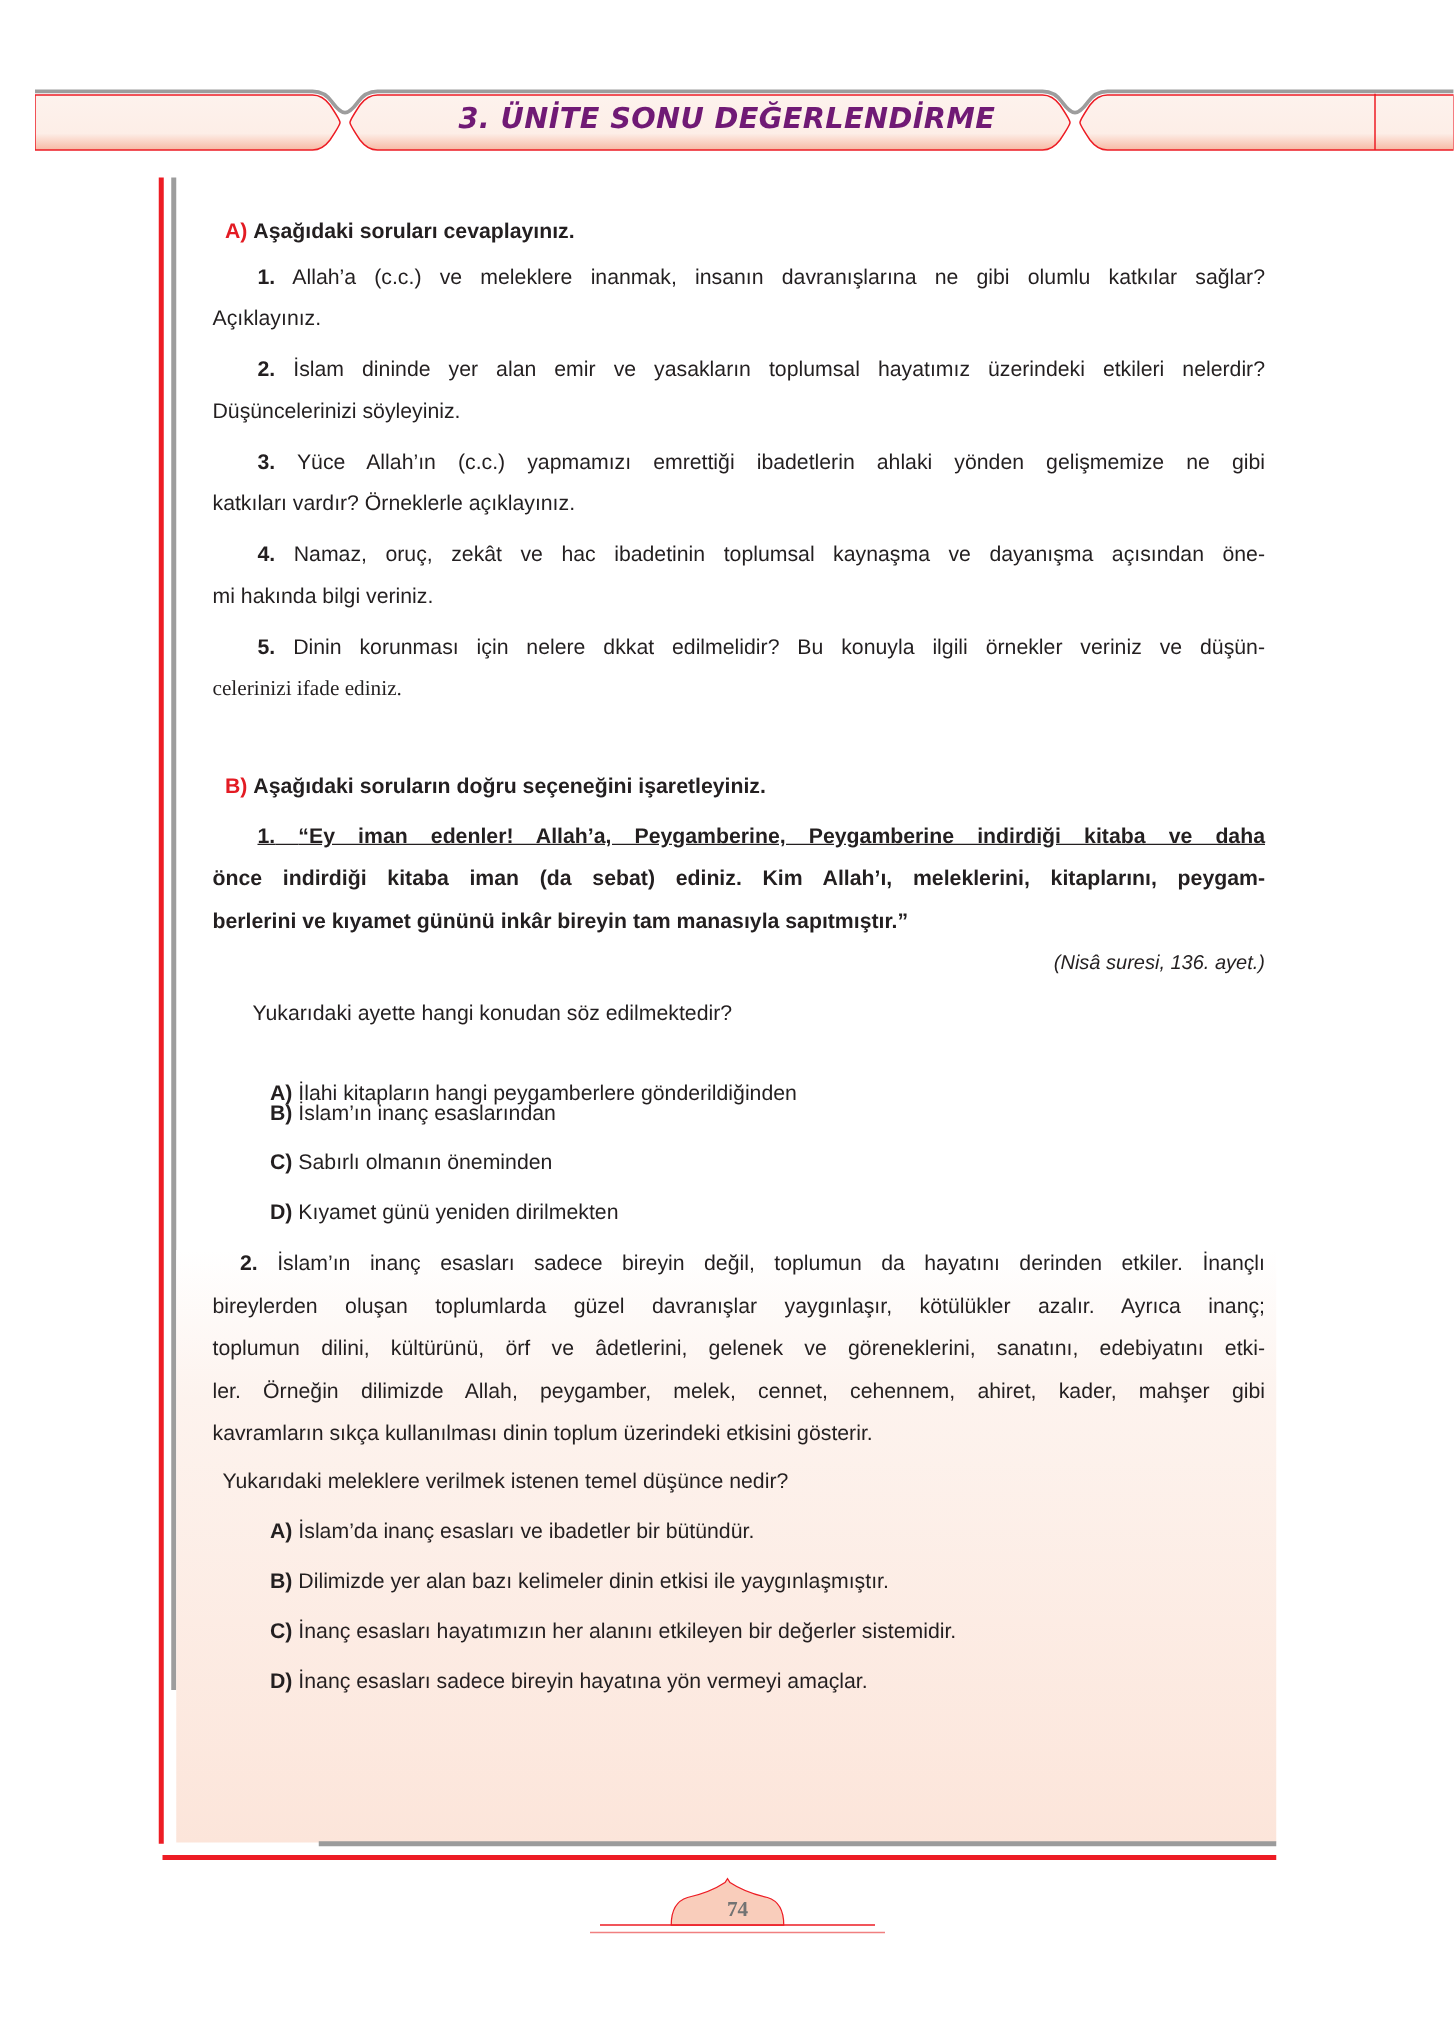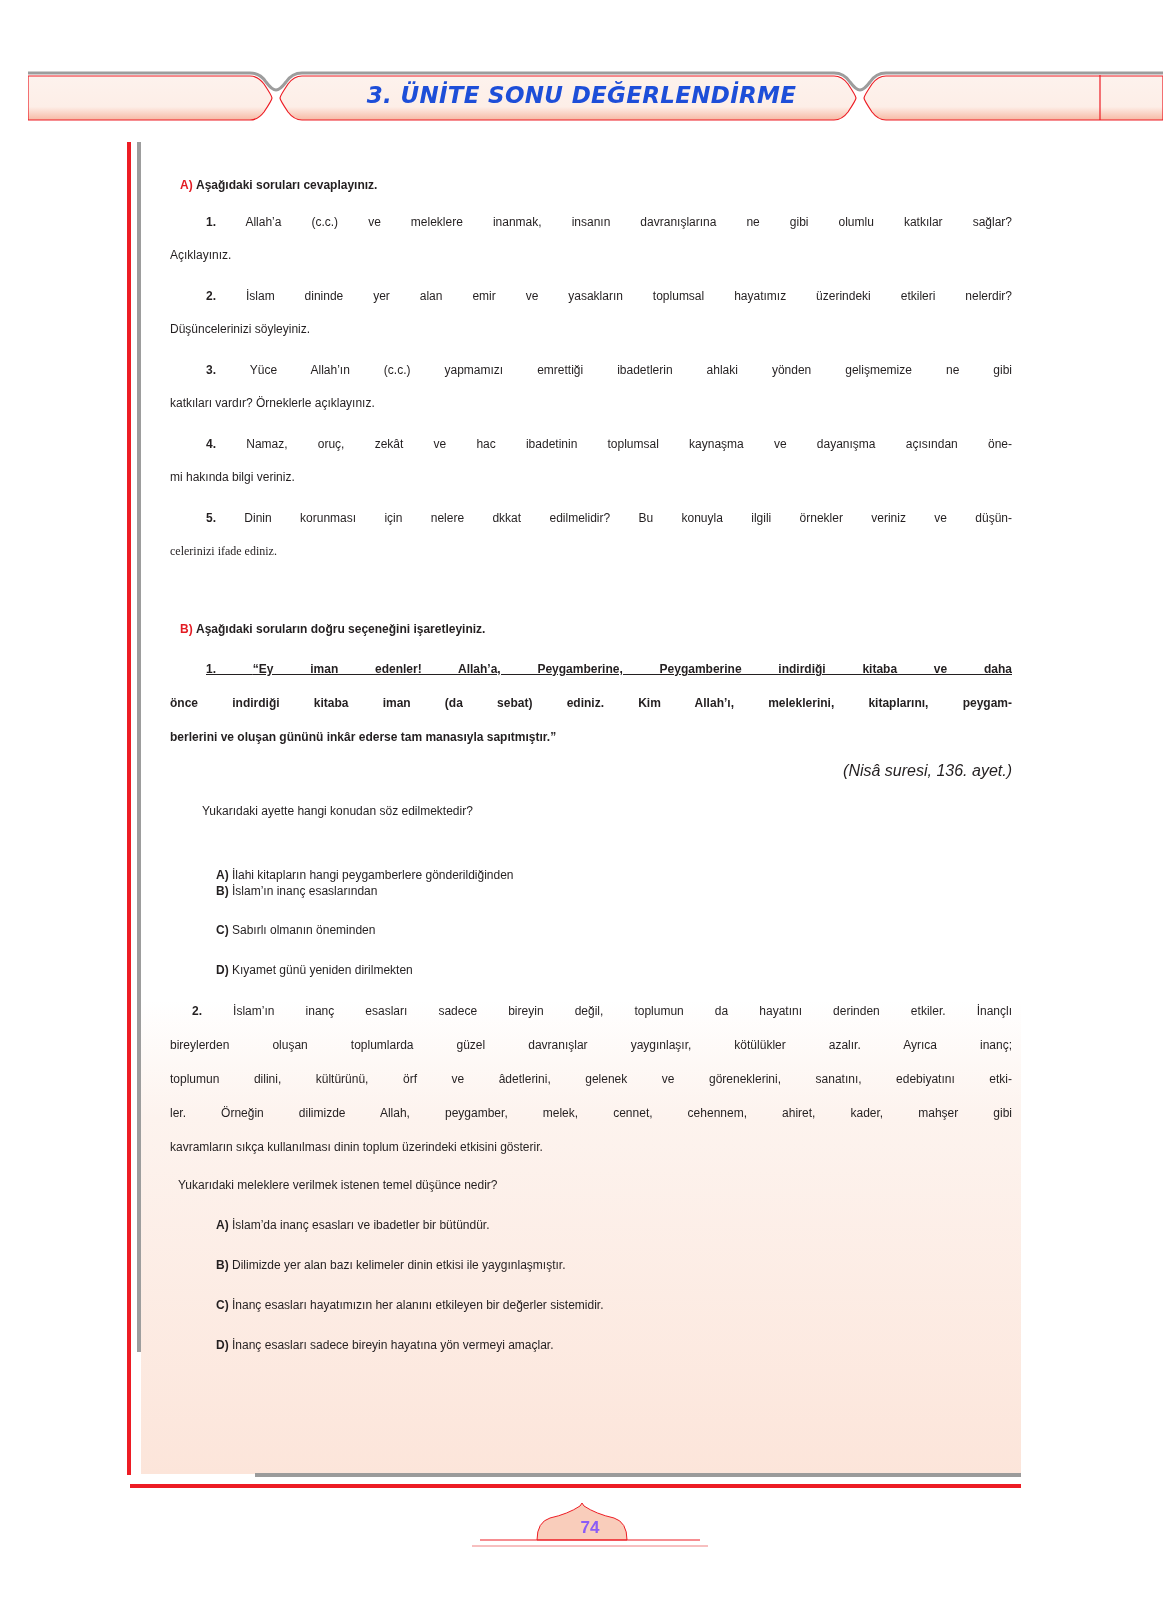--- a/index.html
+++ b/index.html
@@ -5,48 +5,48 @@
     html, body { margin: 0; padding: 0; background: #ffffff; }
     body {
       width: 1163px; height: 1616px; position: relative; overflow: hidden;
       font-family: "Liberation Sans", sans-serif; color: #231f20;
     }
     .header-band { position: absolute; left: 28px; top: 70px; width: 1135px; height: 56px; }
     .header-band svg { position: absolute; left: 0; top: 0; }
     .header-title {
       position: absolute; left: 0; right: 0; top: 82px; text-align: center;
       font-family: "DejaVu Sans", sans-serif; font-weight: bold; font-style: italic;
-      font-size: 23px; color: #1d4ed8; letter-spacing: 0.3px;
+      font-size: 23px; color: #701a75; letter-spacing: 0.3px;
     }
 
     .bar-red { position: absolute; left: 127px; top: 142px; width: 4px; height: 1333px; background: #ed1c24; }
     .bar-gray { position: absolute; left: 137px; top: 142px; width: 4px; height: 1210px; background: #9d9d9d; }
 
     .pink-box {
       position: absolute; left: 141px; top: 1000px; width: 880px; height: 474px;
       background: linear-gradient(to bottom, #ffffff 0%, #fdf3ee 25%, #fce5da 100%);
     }
     .bottom-gray { position: absolute; left: 255px; top: 1473px; width: 766px; height: 4px; background: #9b9b9b; }
     .bottom-red { position: absolute; left: 130px; top: 1484px; width: 891px; height: 4px; background: #ed1c24; }
 
     .content { position: absolute; left: 170px; top: 0; width: 842px; }
-    .line { position: absolute; font-size: 12px; line-height: 22px; white-space: nowrap; }
+    .line { position: absolute; font-size: 17px; line-height: 22px; white-space: nowrap; }
     .just { text-align: justify; text-align-last: justify; width: 842px; white-space: normal; }
     .sec-letter { color: #e31b23; font-weight: bold; }
     .sec-title { font-weight: bold; }
     .qnum { font-weight: bold; }
     .bold { font-weight: bold; }
     .ital { font-style: italic; }
     .right { text-align: right; width: 842px; }
     .opt-letter { font-weight: bold; }
 
     .page-num-wrap { position: absolute; left: 470px; top: 1500px; width: 240px; height: 50px; }
     .page-num {
       position: absolute; left: 0; right: 0; top: 18px; text-align: center;
-      font-family: Liberation Sans, sans-serif; font-weight: bold; font-size: 17px; color: #8b5cf6;
+      font-family: Liberation Serif, serif; font-weight: bold; font-size: 17px; color: #737373;
     }
   </style>
 </head>
 <body>
 
 <div class="header-band">
   <svg width="1135" height="56" viewBox="0 0 1135 56">
     <defs>
       <linearGradient id="hg" x1="0" y1="0" x2="0" y2="1">
         <stop offset="0" stop-color="#fdf2ed"></stop>
@@ -108,21 +108,21 @@
 
   <div class="line" style="top:618px; left:10px;">
     <span class="sec-letter">B)</span>
     <span class="sec-title">Aşağıdaki soruların doğru seçeneğini işaretleyiniz.</span>
   </div>
 
   <div class="line just bold" style="top:658px; left:0; padding-left:36px; width:806px;text-decoration:underline;">
     <span>1.</span> <span>“Ey iman edenler! Allah’a, Peygamberine, Peygamberine indirdiği kitaba ve daha</span>
   </div>
   <div class="line just bold" style="top:692px; left:0;">önce indirdiği kitaba iman (da sebat) ediniz. Kim Allah’ı, meleklerini, kitaplarını, peygam-</div>
-  <div class="line bold" style="top:726px; left:0;">berlerini ve oluşan gününü inkâr ederse tam manasıyla sapıtmıştır.”</div>
+  <div class="line bold" style="top:726px; left:0;">berlerini ve kıyamet gününü inkâr bireyin tam manasıyla sapıtmıştır.”</div>
   <div class="line ital right" style="top:760px; left:0; font-size:16px;">(Nisâ suresi, 136. ayet.)</div>
 
   <div class="line" style="top:800px; left:32px;">Yukarıdaki ayette hangi konudan söz edilmektedir?</div>
 
   <div class="line" style="top:840px; left:46px;margin-top:24px;">
     <span class="opt-letter">A)</span> <span>İlahi kitapların hangi peygamberlere gönderildiğinden</span>
   </div>
   <div class="line" style="top:880px; left:46px;">
     <span class="opt-letter">B)</span> <span>İslam’ın inanç esaslarından</span>
   </div>

